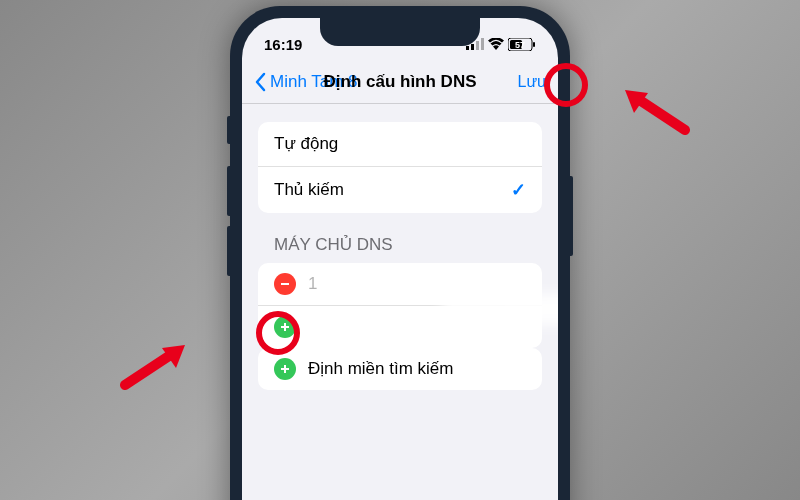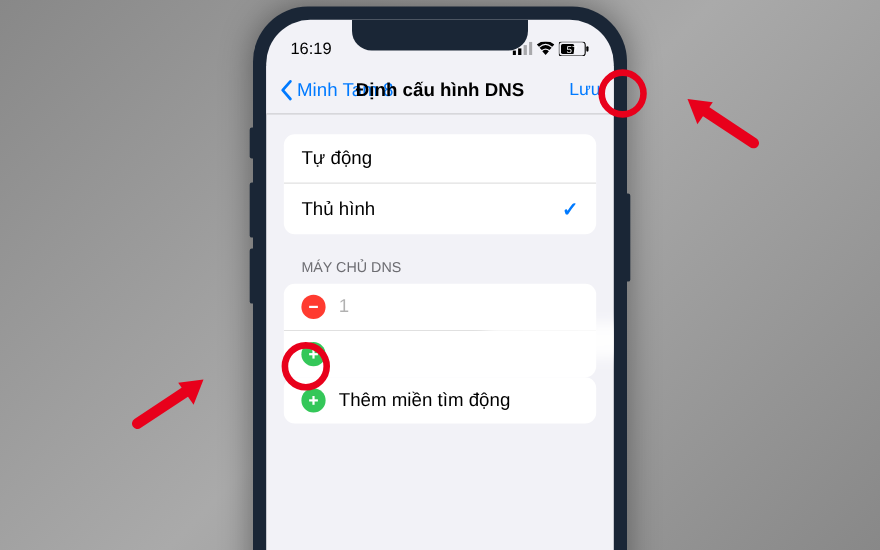--- a/index.html
+++ b/index.html
@@ -33,21 +33,21 @@
     position: absolute; top: 0; left: 50%; transform: translateX(-50%);
     width: 160px; height: 28px;
     background: #1a2636;
     border-radius: 0 0 18px 18px;
     z-index: 50;
   }
   .status-bar {
     position: relative; height: 42px;
     display: flex; align-items: center; justify-content: space-between;
     padding: 10px 22px 0;
-    font-weight: 400; font-size: 15px;
+    font-weight: 700; font-size: 15px;
     color: #000;
   }
   .status-right { display: flex; align-items: center; gap: 4px; }
   .signal svg, .wifi svg, .batt svg { display: block; }
   .nav-bar {
     height: 44px; display: flex; align-items: center;
     padding: 0 12px; position: relative;
     background: #f2f2f7;
     border-bottom: 0.5px solid rgba(0,0,0,0.15);
   }
@@ -61,21 +61,21 @@
   .content { padding: 18px 16px 0; }
   .group { background: #fff; border-radius: 10px; overflow: hidden; }
   .row {
     display: flex; align-items: center; justify-content: space-between;
     padding: 12px 16px; font-size: 17px; color: #000;
     border-bottom: 0.5px solid rgba(0,0,0,0.12);
   }
   .row:last-child { border-bottom: none; }
   .check { color: #007aff; font-size: 18px; font-weight: 600; }
   .section-label {
-    font-size: 13px; color: #6d6d72; text-transform: uppercase;
+    font-size: 17px; color: #6d6d72; text-transform: uppercase;
     padding: 22px 16px 8px;
   }
   .edit-row { display: flex; align-items: center; padding: 10px 16px; font-size: 17px; border-bottom: 0.5px solid rgba(0,0,0,0.12); }
   .edit-row:last-child { border-bottom: none; }
   .circ { width: 22px; height: 22px; border-radius: 50%; display: flex; align-items: center; justify-content: center; margin-right: 12px; flex-shrink: 0; }
   .circ.minus { background: #ff3b30; }
   .circ.plus { background: #34c759; }
   .circ svg { display: block; }
   .glare {
     position: absolute; left: 200px; top: 275px;
@@ -145,21 +145,21 @@
       <div class="nav-title">Định cấu hình DNS</div>
       <div class="save">Lưu</div>
     </div>
 
     <div class="content">
       <div class="group">
         <div class="row">
           <span>Tự động</span>
         </div>
         <div class="row">
-          <span>Thủ hình</span>
+          <span>Thủ kiếm</span>
           <span class="check">✓</span>
         </div>
       </div>
 
       <div class="section-label">MÁY CHỦ DNS</div>
       <div class="group">
         <div class="edit-row">
           <span class="circ minus">
             <svg width="12" height="12" viewBox="0 0 12 12">
                 <rect x="2" y="5" width="8" height="2" fill="#fff"></rect>
@@ -178,21 +178,21 @@
       </div>
 
       <div class="group">
         <div class="edit-row">
           <span class="circ plus">
             <svg width="12" height="12" viewBox="0 0 12 12">
                 <rect x="5" y="2" width="2" height="8" fill="#fff"></rect>
                 <rect x="2" y="5" width="8" height="2" fill="#fff"></rect>
               </svg>
           </span>
-          <span>Thêm miền tìm động</span>
+          <span>Định miền tìm kiếm</span>
         </div>
       </div>
     </div>
 
     <div class="glare"></div>
   </div>
 </div>
 
 <div class="ring r1"></div>
 <div class="ring r2"></div>

